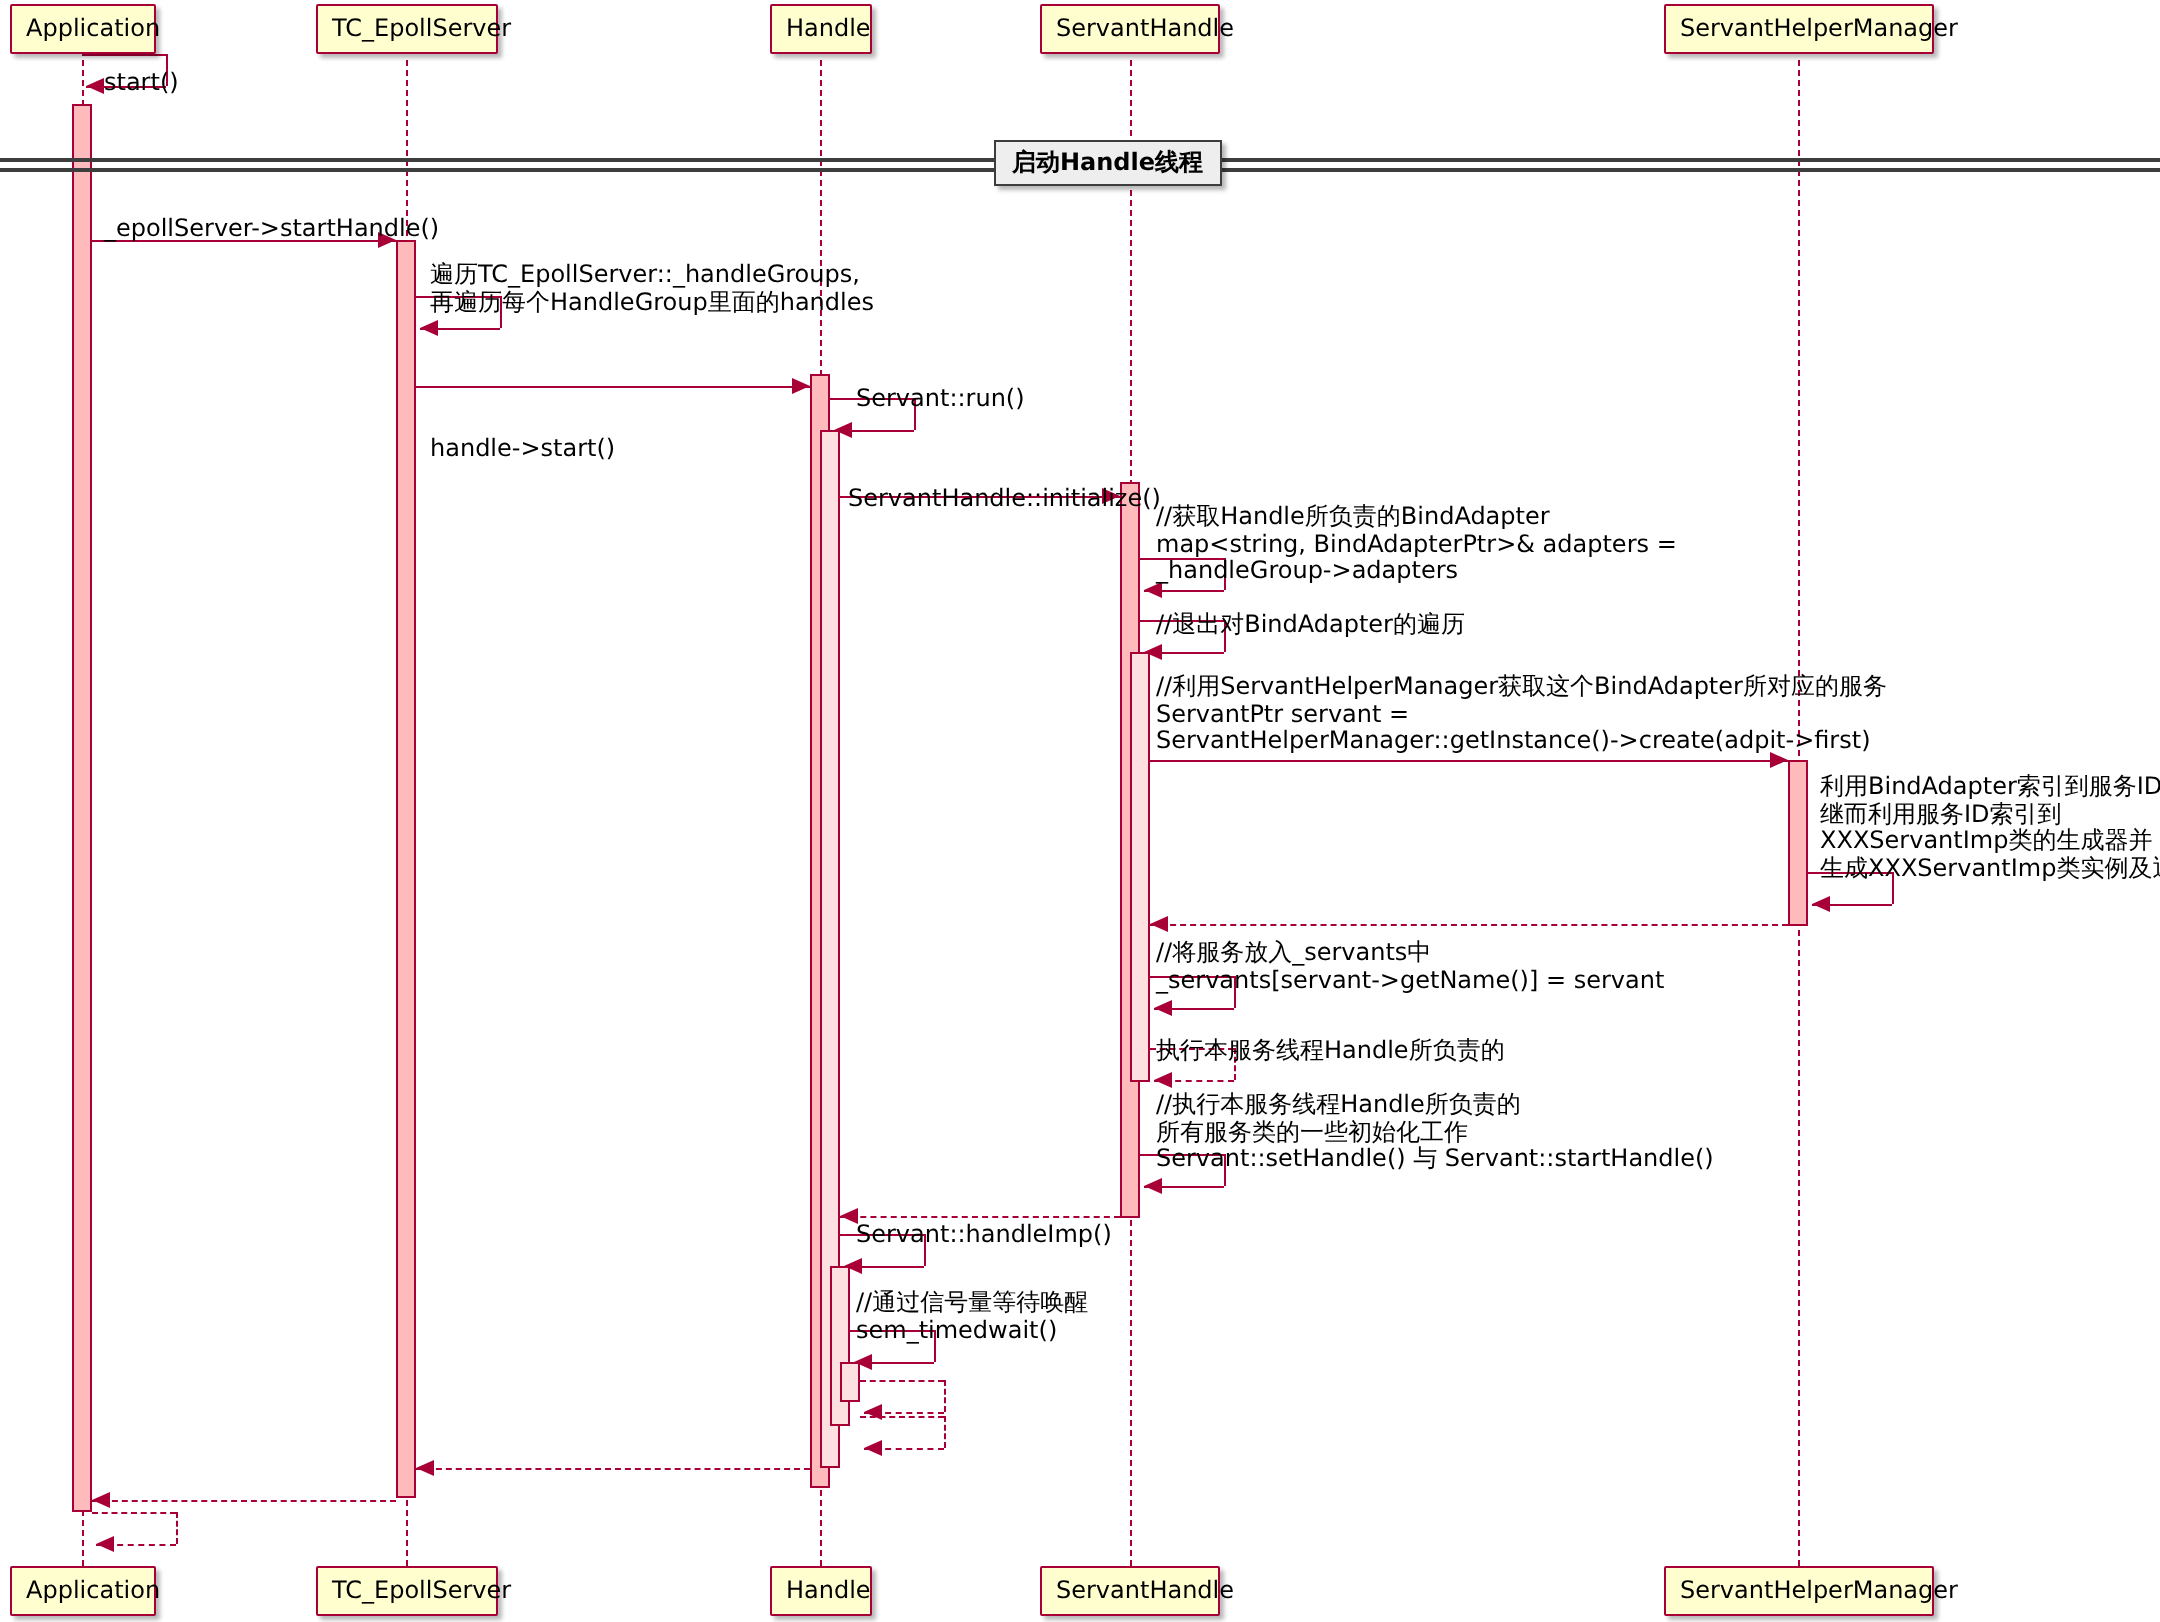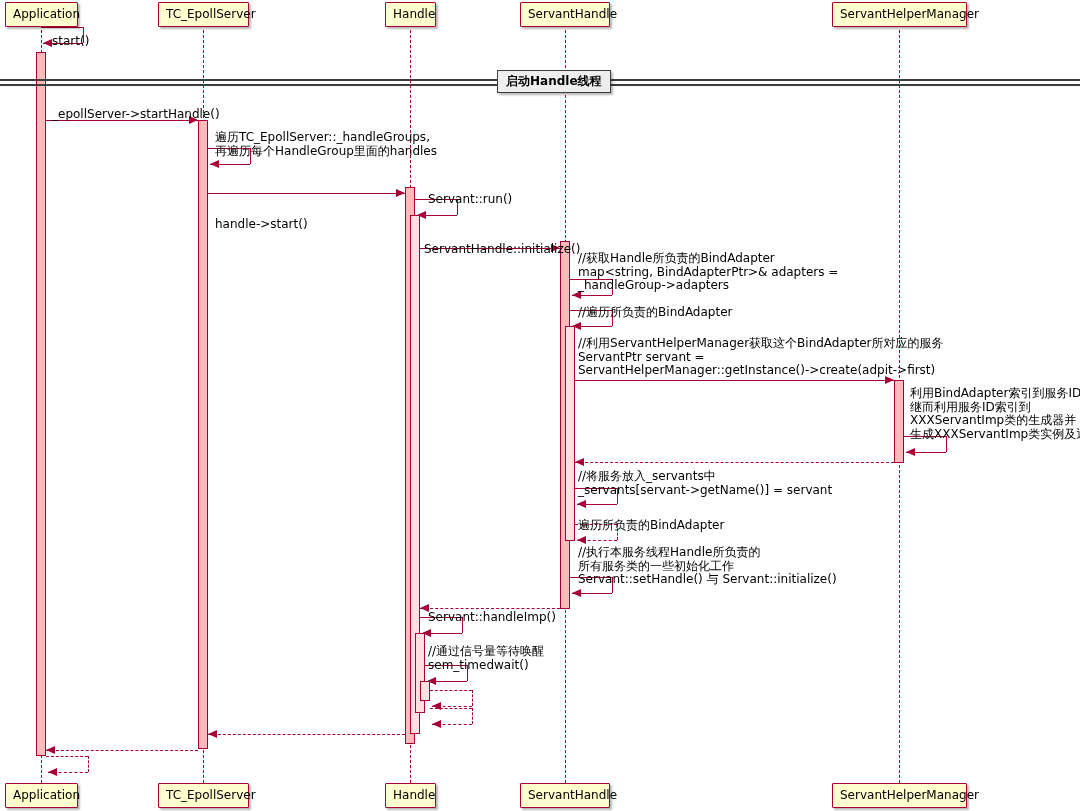--- a/index.html
+++ b/index.html
@@ -188,21 +188,21 @@
       <div class="arrow-vert" style="left: 612px; top: 279px; height: 16px;"></div>
       <div class="arrow-line" style="left: 572px; top: 295px; width: 40px;"></div>
       <div class="arrow-head left" style="top: 290.5px; left: 572px;"></div>
       <div class="msg" style="left: 578px; top: 252px;">//获取Handle所负责的BindAdapter
 map&lt;string, BindAdapterPtr&gt;&amp; adapters =
 _handleGroup-&gt;adapters</div>
       <div class="arrow-line" style="left: 570px; top: 310px; width: 42px;"></div>
       <div class="arrow-vert" style="left: 612px; top: 310px; height: 16px;"></div>
       <div class="arrow-line" style="left: 572px; top: 326px; width: 40px;"></div>
       <div class="arrow-head left" style="top: 321.5px; left: 572px;"></div>
-      <div class="msg" style="left: 578px; top: 306px;">//遍历所负责的BindAdapter</div>
+      <div class="msg" style="left: 578px; top: 306px;">//退出对BindAdapter的遍历</div>
       <div class="arrow-line" style="left: 575px; top: 380px; width: 319px;"></div>
       <div class="arrow-head right" style="top: 375.5px; left: 885px;"></div>
       <div class="msg" style="left: 578px; top: 337px;">//利用ServantHelperManager获取这个BindAdapter所对应的服务
 ServantPtr servant =
 ServantHelperManager::getInstance()-&gt;create(adpit-&gt;first)</div>
       <div class="arrow-line" style="left: 904px; top: 436px; width: 42px;"></div>
       <div class="arrow-vert" style="left: 946px; top: 436px; height: 16px;"></div>
       <div class="arrow-line" style="left: 906px; top: 452px; width: 40px;"></div>
       <div class="arrow-head left" style="top: 447.5px; left: 906px;"></div>
       <div class="msg" style="left: 910px; top: 387px;">利用BindAdapter索引到服务ID
@@ -214,28 +214,28 @@
       <div class="arrow-line" style="left: 575px; top: 488px; width: 42px;"></div>
       <div class="arrow-vert" style="left: 617px; top: 488px; height: 16px;"></div>
       <div class="arrow-line" style="left: 577px; top: 504px; width: 40px;"></div>
       <div class="arrow-head left" style="top: 499.5px; left: 577px;"></div>
       <div class="msg" style="left: 578px; top: 470px;">//将服务放入_servants中
 _servants[servant-&gt;getName()] = servant</div>
       <div class="arrow-line dashed" style="left: 575px; top: 524px; width: 42px;"></div>
       <div class="arrow-vert dashed" style="left: 617px; top: 524px; height: 16px;"></div>
       <div class="arrow-line dashed" style="left: 577px; top: 540px; width: 40px;"></div>
       <div class="arrow-head left" style="top: 535.5px; left: 577px;"></div>
-      <div class="msg" style="left: 578px; top: 519px;">遍历所负责的BindAdapter</div>
+      <div class="msg" style="left: 578px; top: 519px;">执行本服务线程Handle所负责的</div>
       <div class="arrow-line" style="left: 570px; top: 577px; width: 42px;"></div>
       <div class="arrow-vert" style="left: 612px; top: 577px; height: 16px;"></div>
       <div class="arrow-line" style="left: 572px; top: 593px; width: 40px;"></div>
       <div class="arrow-head left" style="top: 588.5px; left: 572px;"></div>
       <div class="msg" style="left: 578px; top: 546px;">//执行本服务线程Handle所负责的
 所有服务类的一些初始化工作
-Servant::setHandle() 与 Servant::initialize()</div>
+Servant::setHandle() 与 Servant::startHandle()</div>
       <div class="arrow-line dashed" style="left: 420px; top: 608px; width: 140px;"></div>
       <div class="arrow-head left" style="top: 603.5px; left: 420px;"></div>
       <div class="arrow-line" style="left: 420px; top: 617px; width: 42px;"></div>
       <div class="arrow-vert" style="left: 462px; top: 617px; height: 16px;"></div>
       <div class="arrow-line" style="left: 422px; top: 633px; width: 40px;"></div>
       <div class="arrow-head left" style="top: 628.5px; left: 422px;"></div>
       <div class="msg" style="left: 428px; top: 611px;">Servant::handleImp()</div>
       <div class="arrow-line" style="left: 425px; top: 665px; width: 42px;"></div>
       <div class="arrow-vert" style="left: 467px; top: 665px; height: 16px;"></div>
       <div class="arrow-line" style="left: 427px; top: 681px; width: 40px;"></div>

